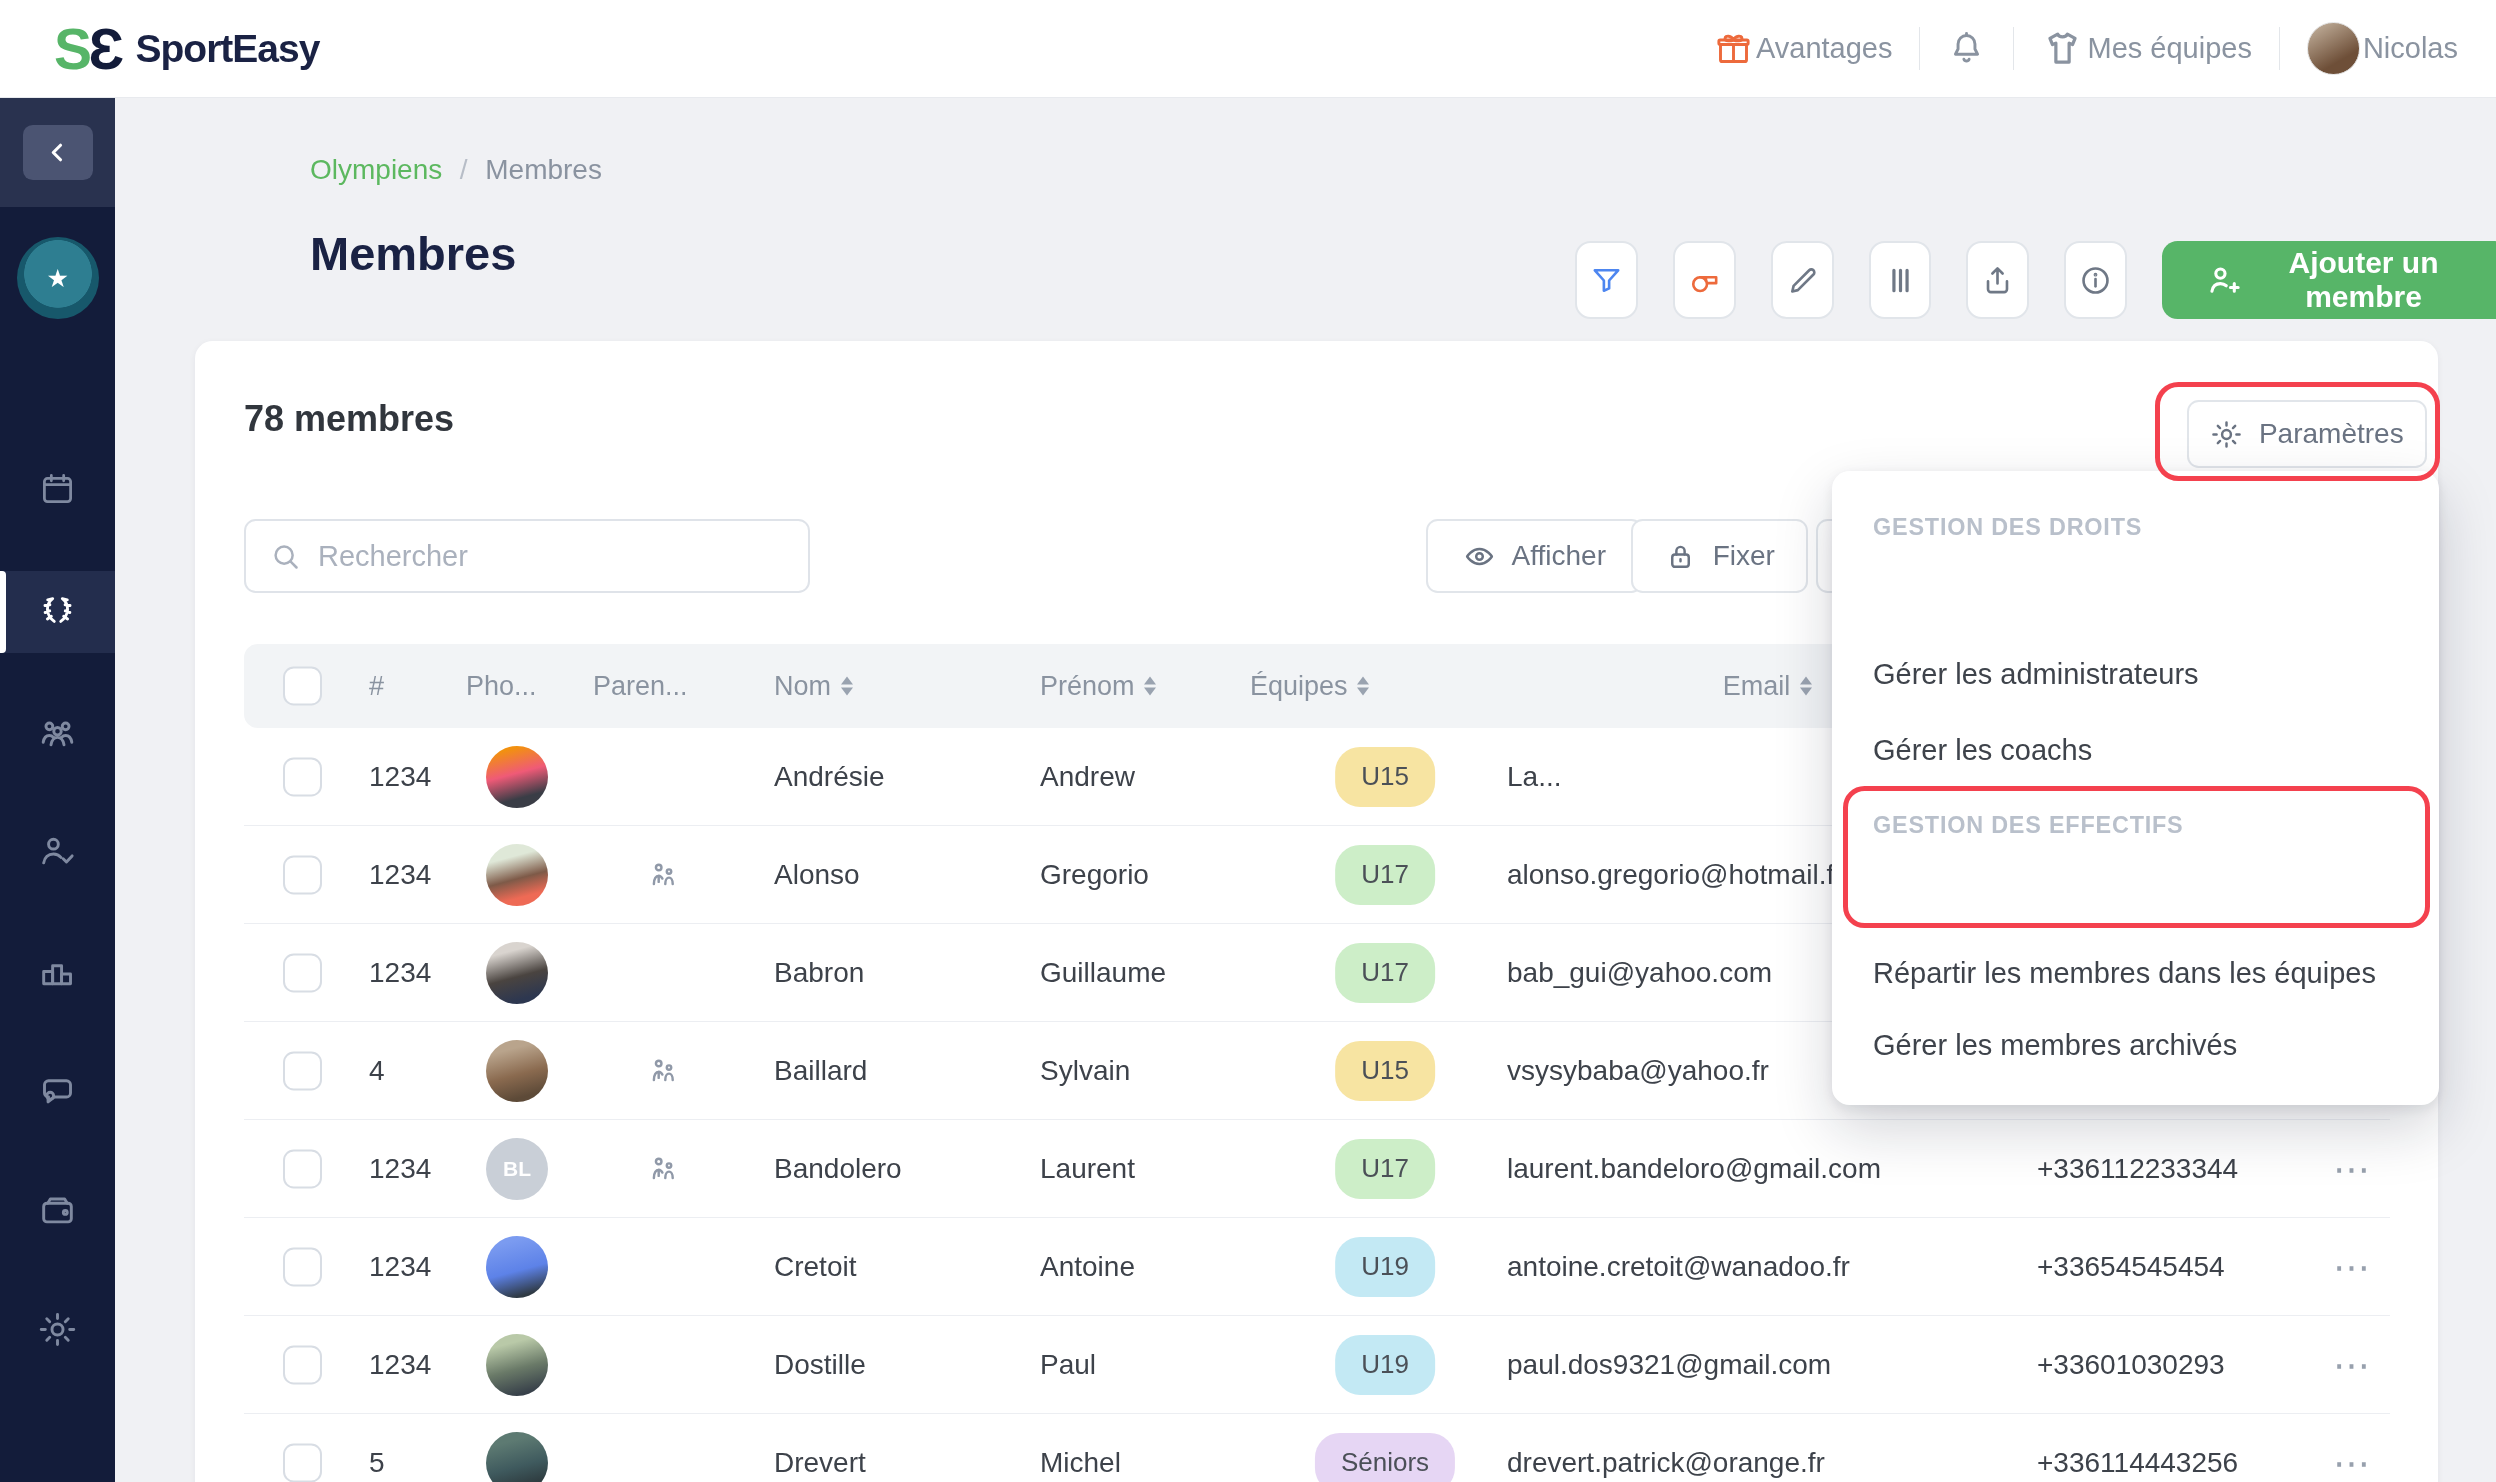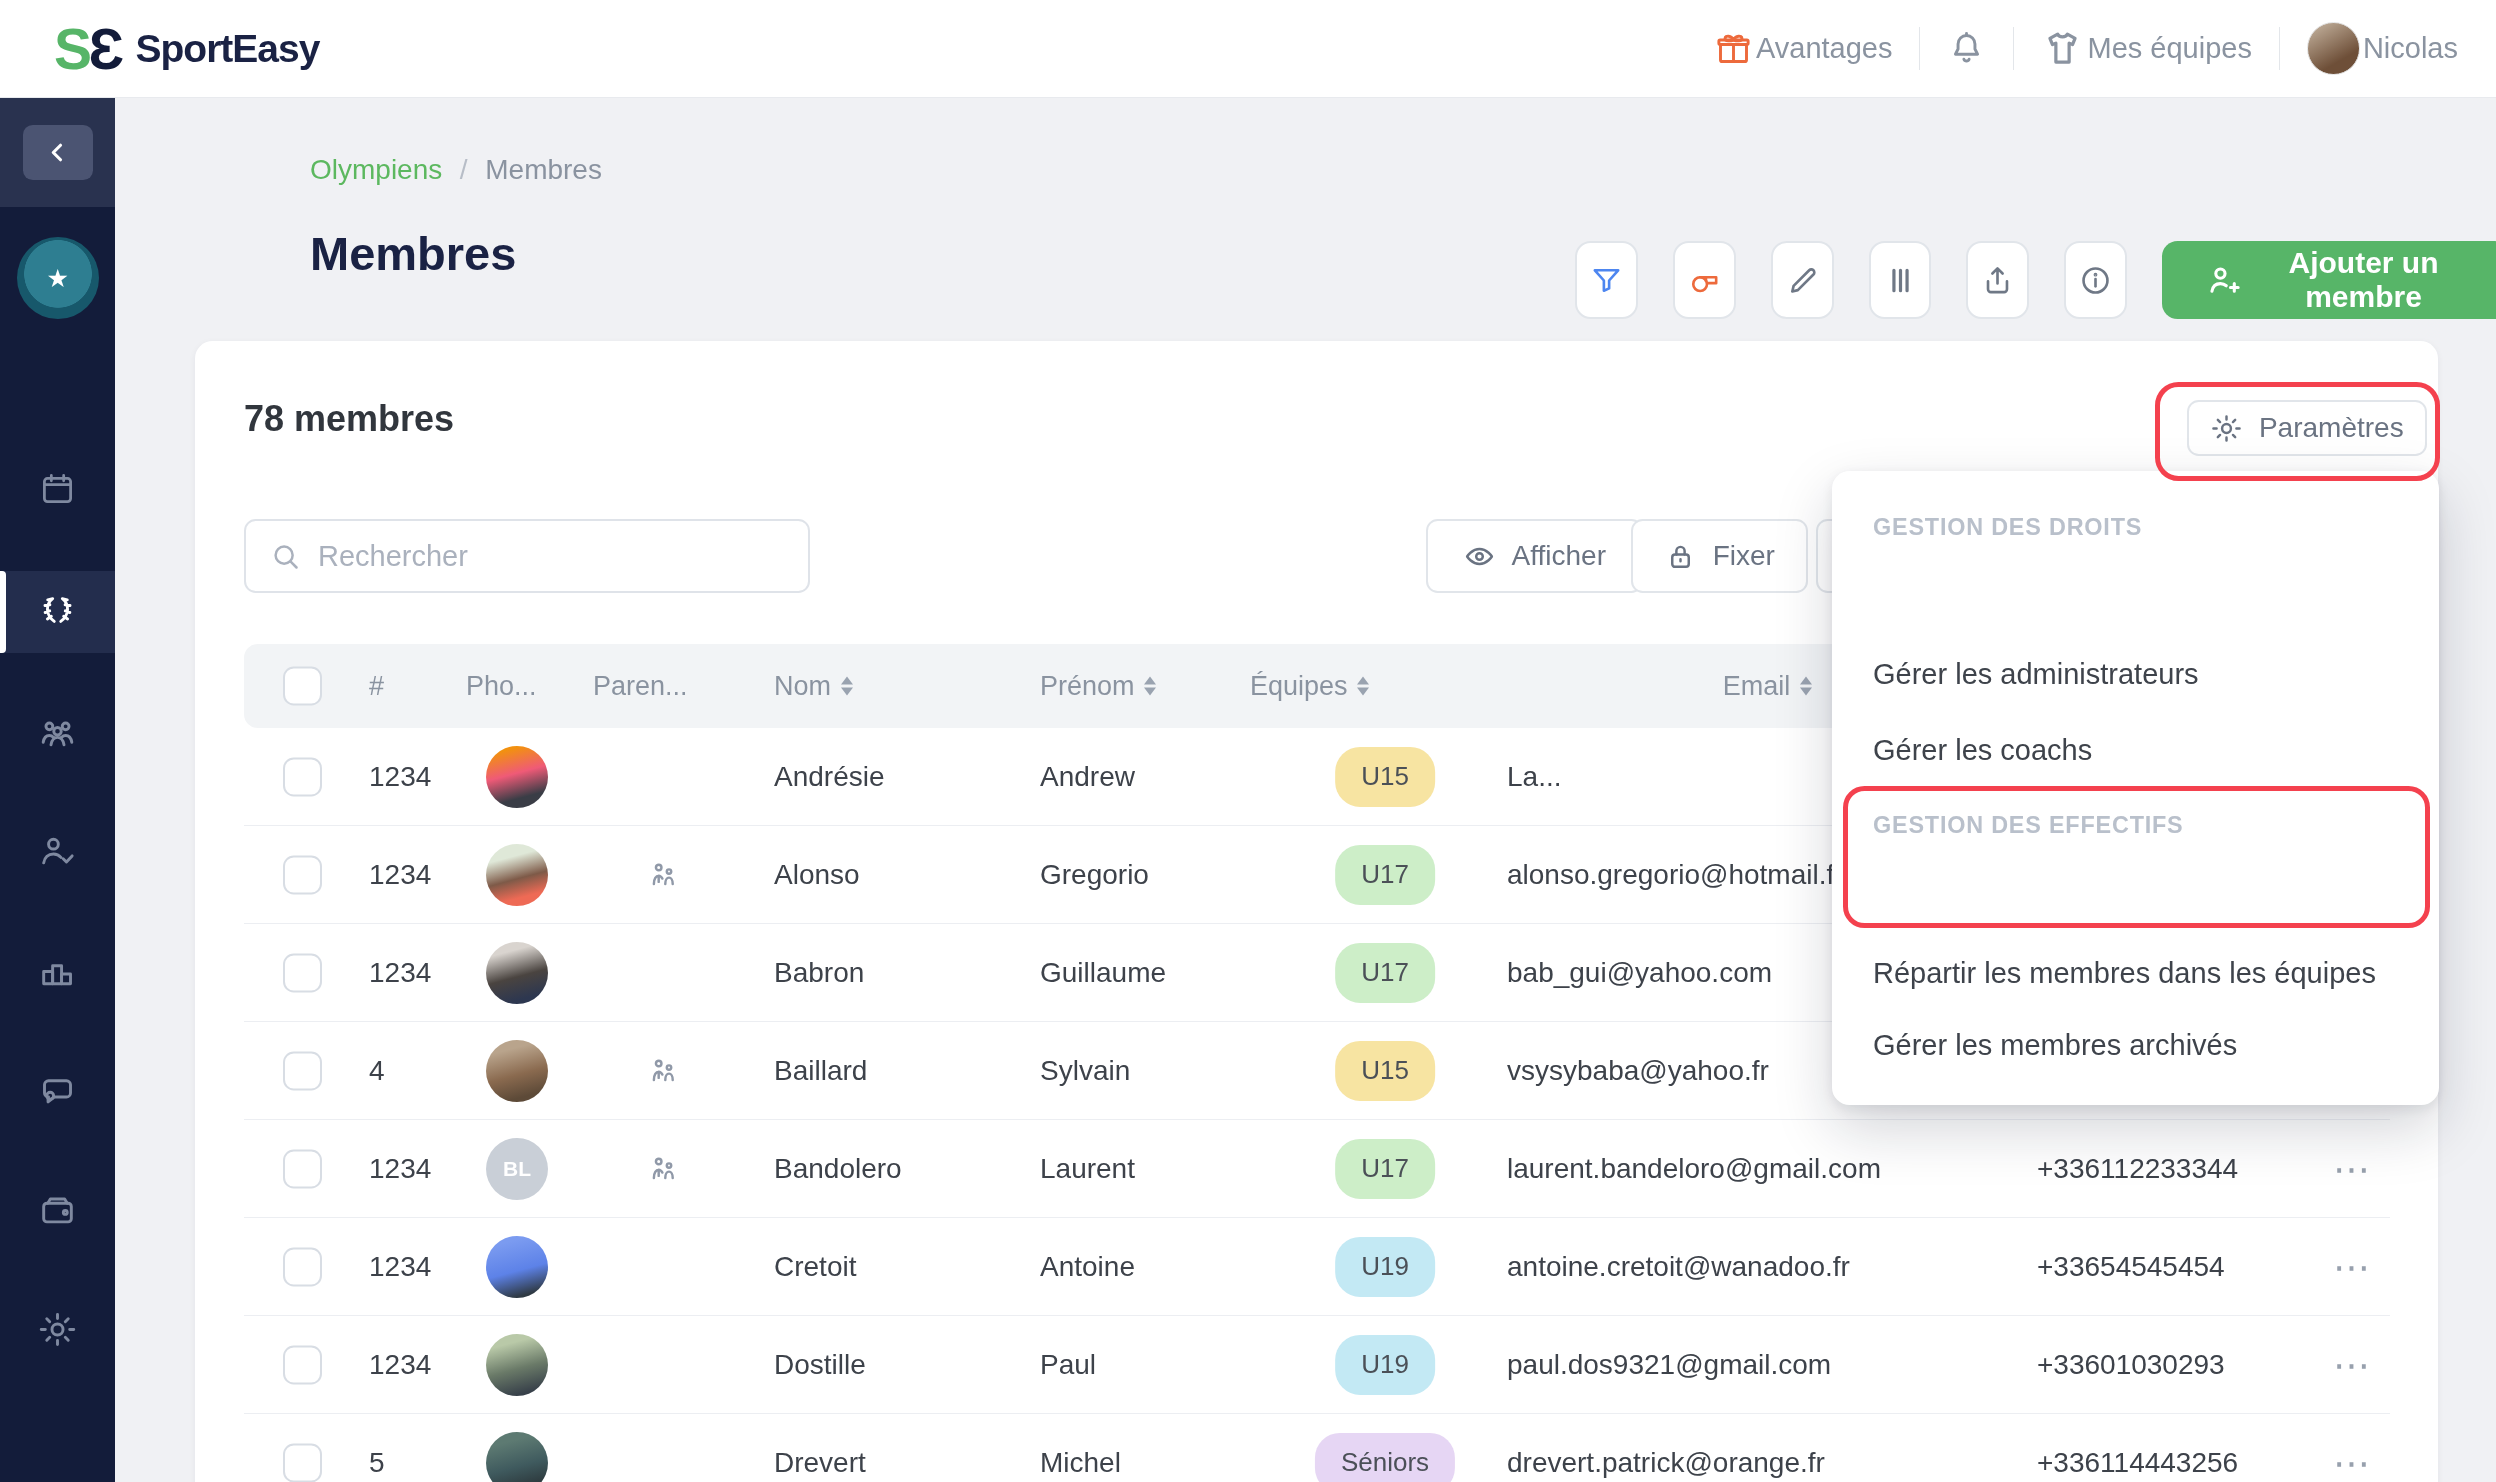--- a/index.html
+++ b/index.html
@@ -50,21 +50,21 @@
   .card{position:absolute;left:195px;top:341px;width:2243px;height:1190px;background:#fff;border-radius:17.6px;box-shadow:0 2px 7.8px rgba(21,33,66,.06);z-index:1;}
   .members-count{position:absolute;left:244px;top:398px;font-size:36px;font-weight:700;color:#31363d;z-index:2;}
 
   .pill-btn{position:absolute;height:74px;background:#fff;border:2px solid var(--border);border-radius:11.7px;display:flex;align-items:center;justify-content:center;gap:15.6px;color:var(--gray2);font-size:28px;cursor:pointer;z-index:2;}
   .search-box{position:absolute;left:244px;top:519px;width:566px;height:74px;border:2px solid #dfe3e9;border-radius:11.7px;background:#fff;display:flex;align-items:center;gap:15.6px;padding:0 23.4px;z-index:2;}
   .search-box input{border:none;outline:none;font-size:29px;color:var(--txt);font-family:inherit;width:100%;}
   .search-box input::placeholder{color:var(--lightgray);}
 
   
   .annot{position:absolute;border:5.9px solid var(--red);border-radius:23.4px;z-index:52;pointer-events:none;}
-  .params-btn{position:absolute;left:2187px;top:400px;width:240px;height:56px;z-index:3;}
+  .params-btn{position:absolute;left:2187px;top:400px;width:240px;height:68px;z-index:3;}
 
   
   .thead{position:absolute;left:244px;top:644px;width:2146px;height:84px;background:var(--headbg);border-radius:13.7px;z-index:2;color:var(--gray);font-size:27px;}
   .tbody{position:absolute;left:244px;top:728px;width:2146px;z-index:2;}
   .trow{position:relative;height:98px;border-bottom:1px solid var(--line2);cursor:pointer;}
   .cell{position:absolute;top:50%;transform:translateY(-50%);white-space:nowrap;font-size:28px;color:var(--txt);}
   .chk{position:absolute;left:39px;top:50%;transform:translateY(-50%);width:39px;height:39px;border:2px solid #d8dde4;border-radius:10.7px;background:#fff;cursor:pointer;}
   .avatar{position:absolute;left:242px;top:50%;transform:translateY(-50%);width:62px;height:62px;border-radius:50%;display:flex;align-items:center;justify-content:center;font-size:21px;font-weight:700;color:#fff;}
   .parent-ic{position:absolute;left:403px;top:50%;transform:translateY(-50%);color:#9099a8;}
   .badge{position:absolute;left:1141px;top:50%;transform:translate(-50%,-50%);padding:14.6px 26px;border-radius:25px;font-size:26px;color:#4b5057;}

